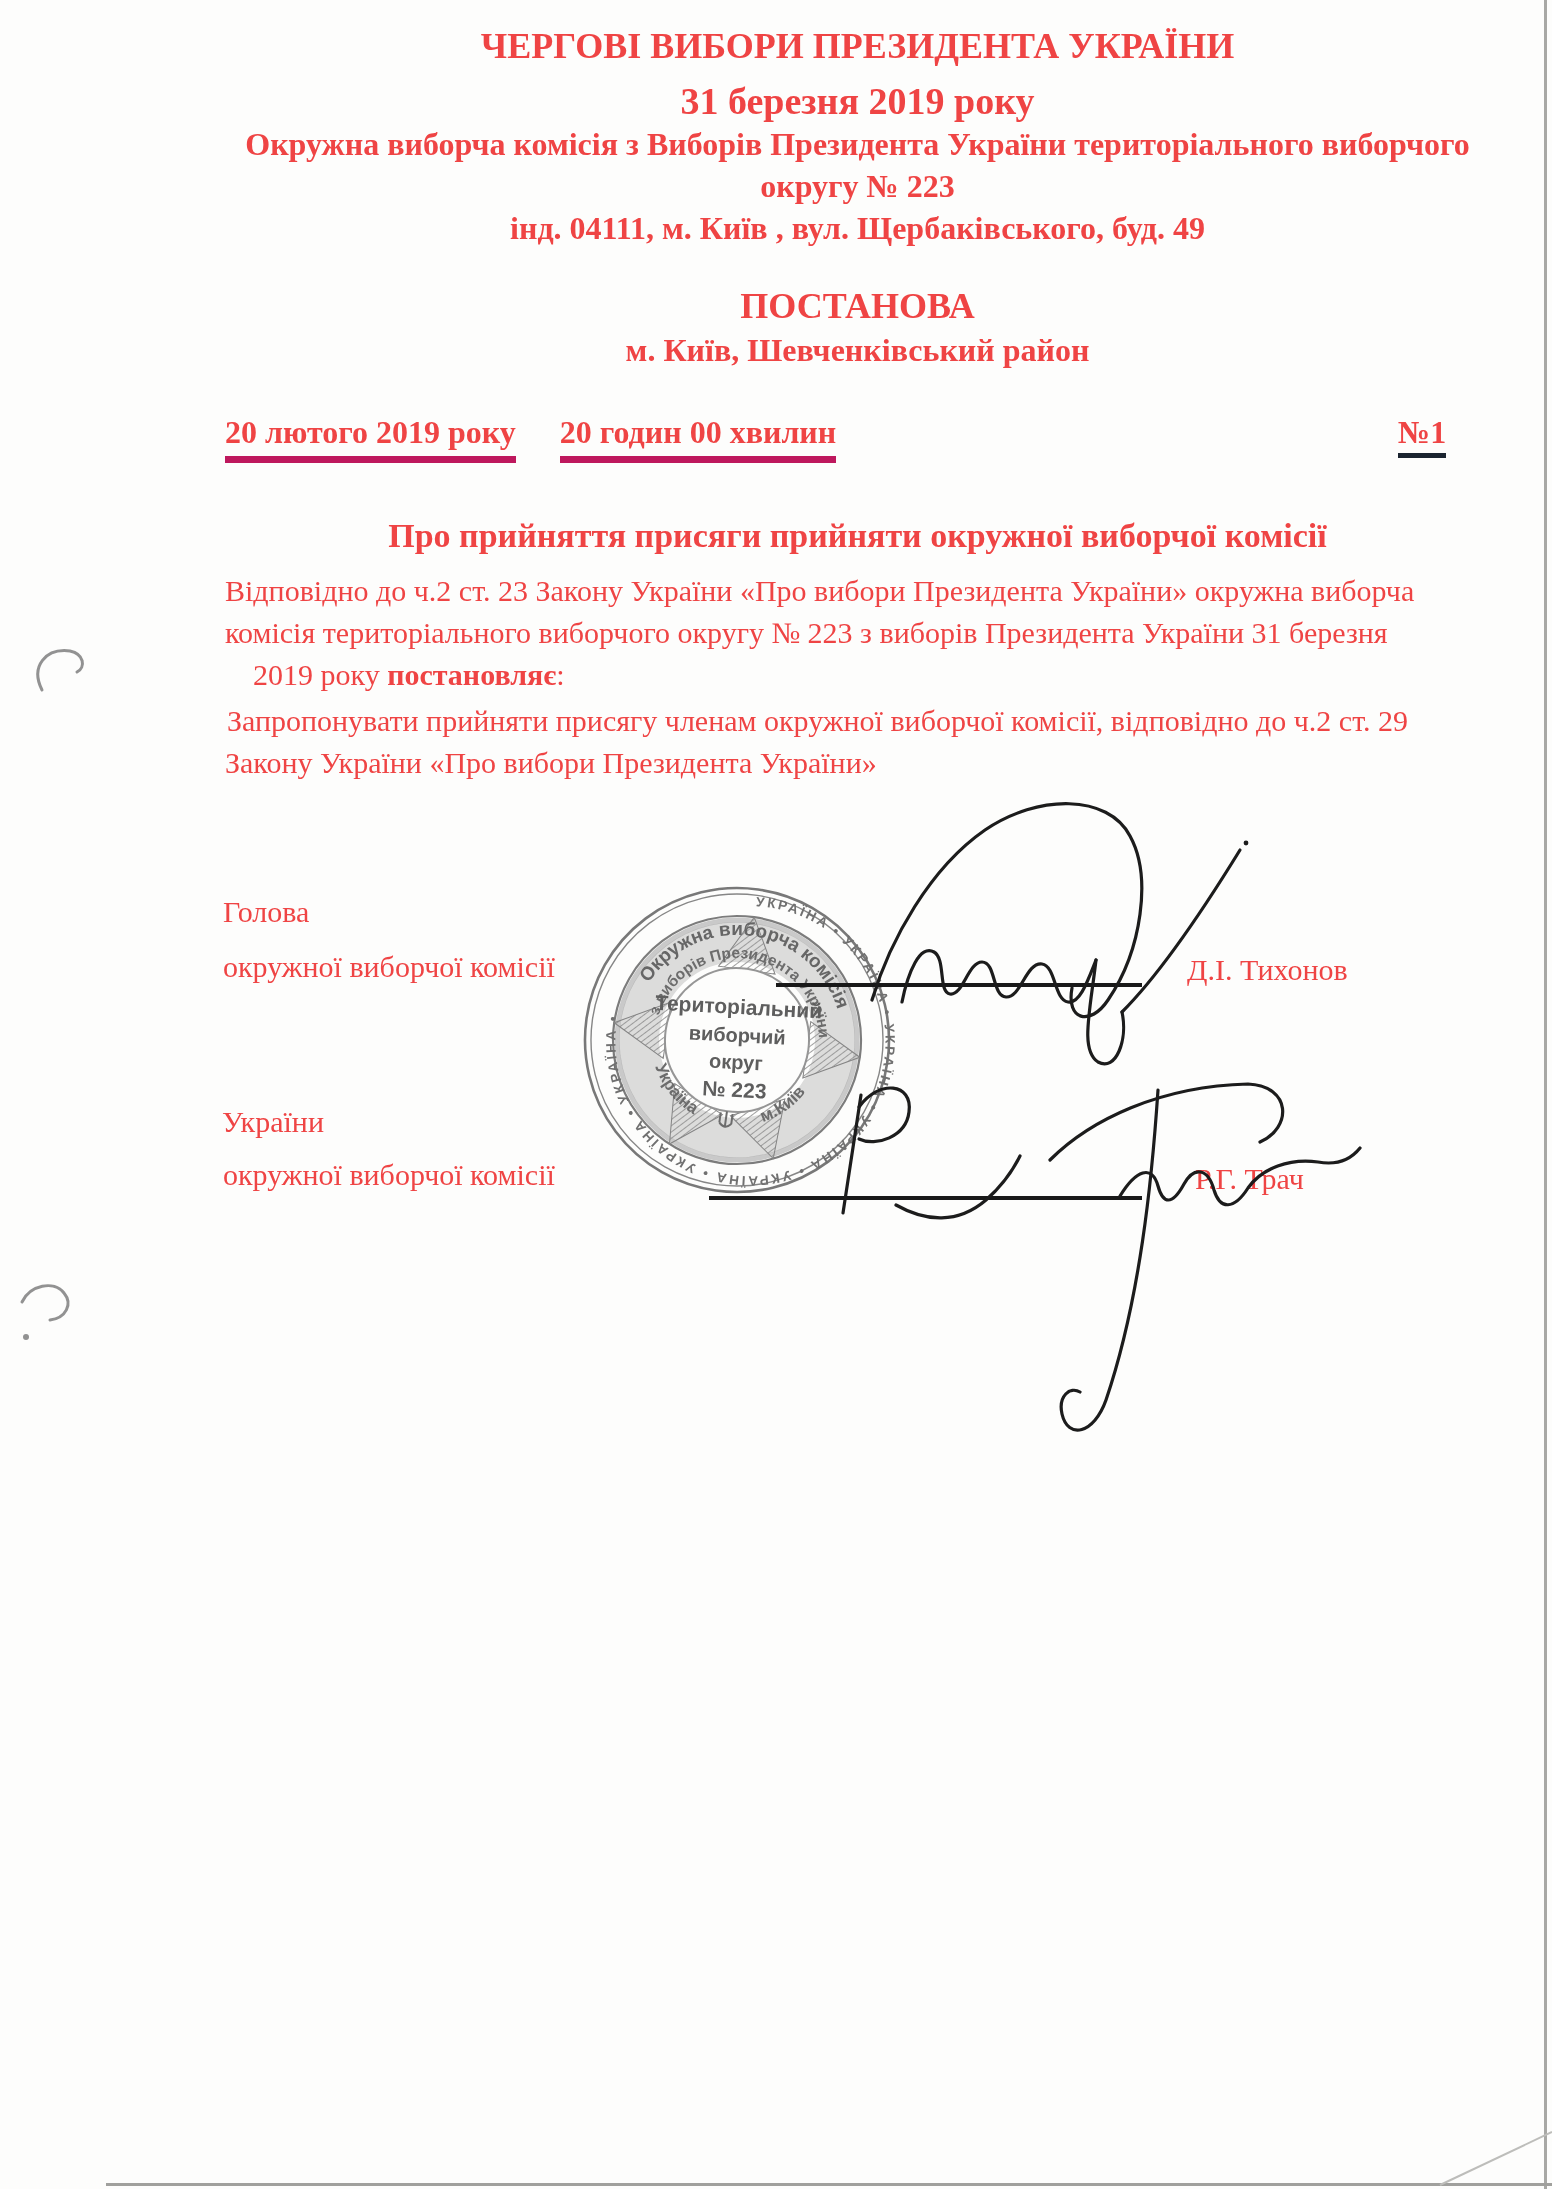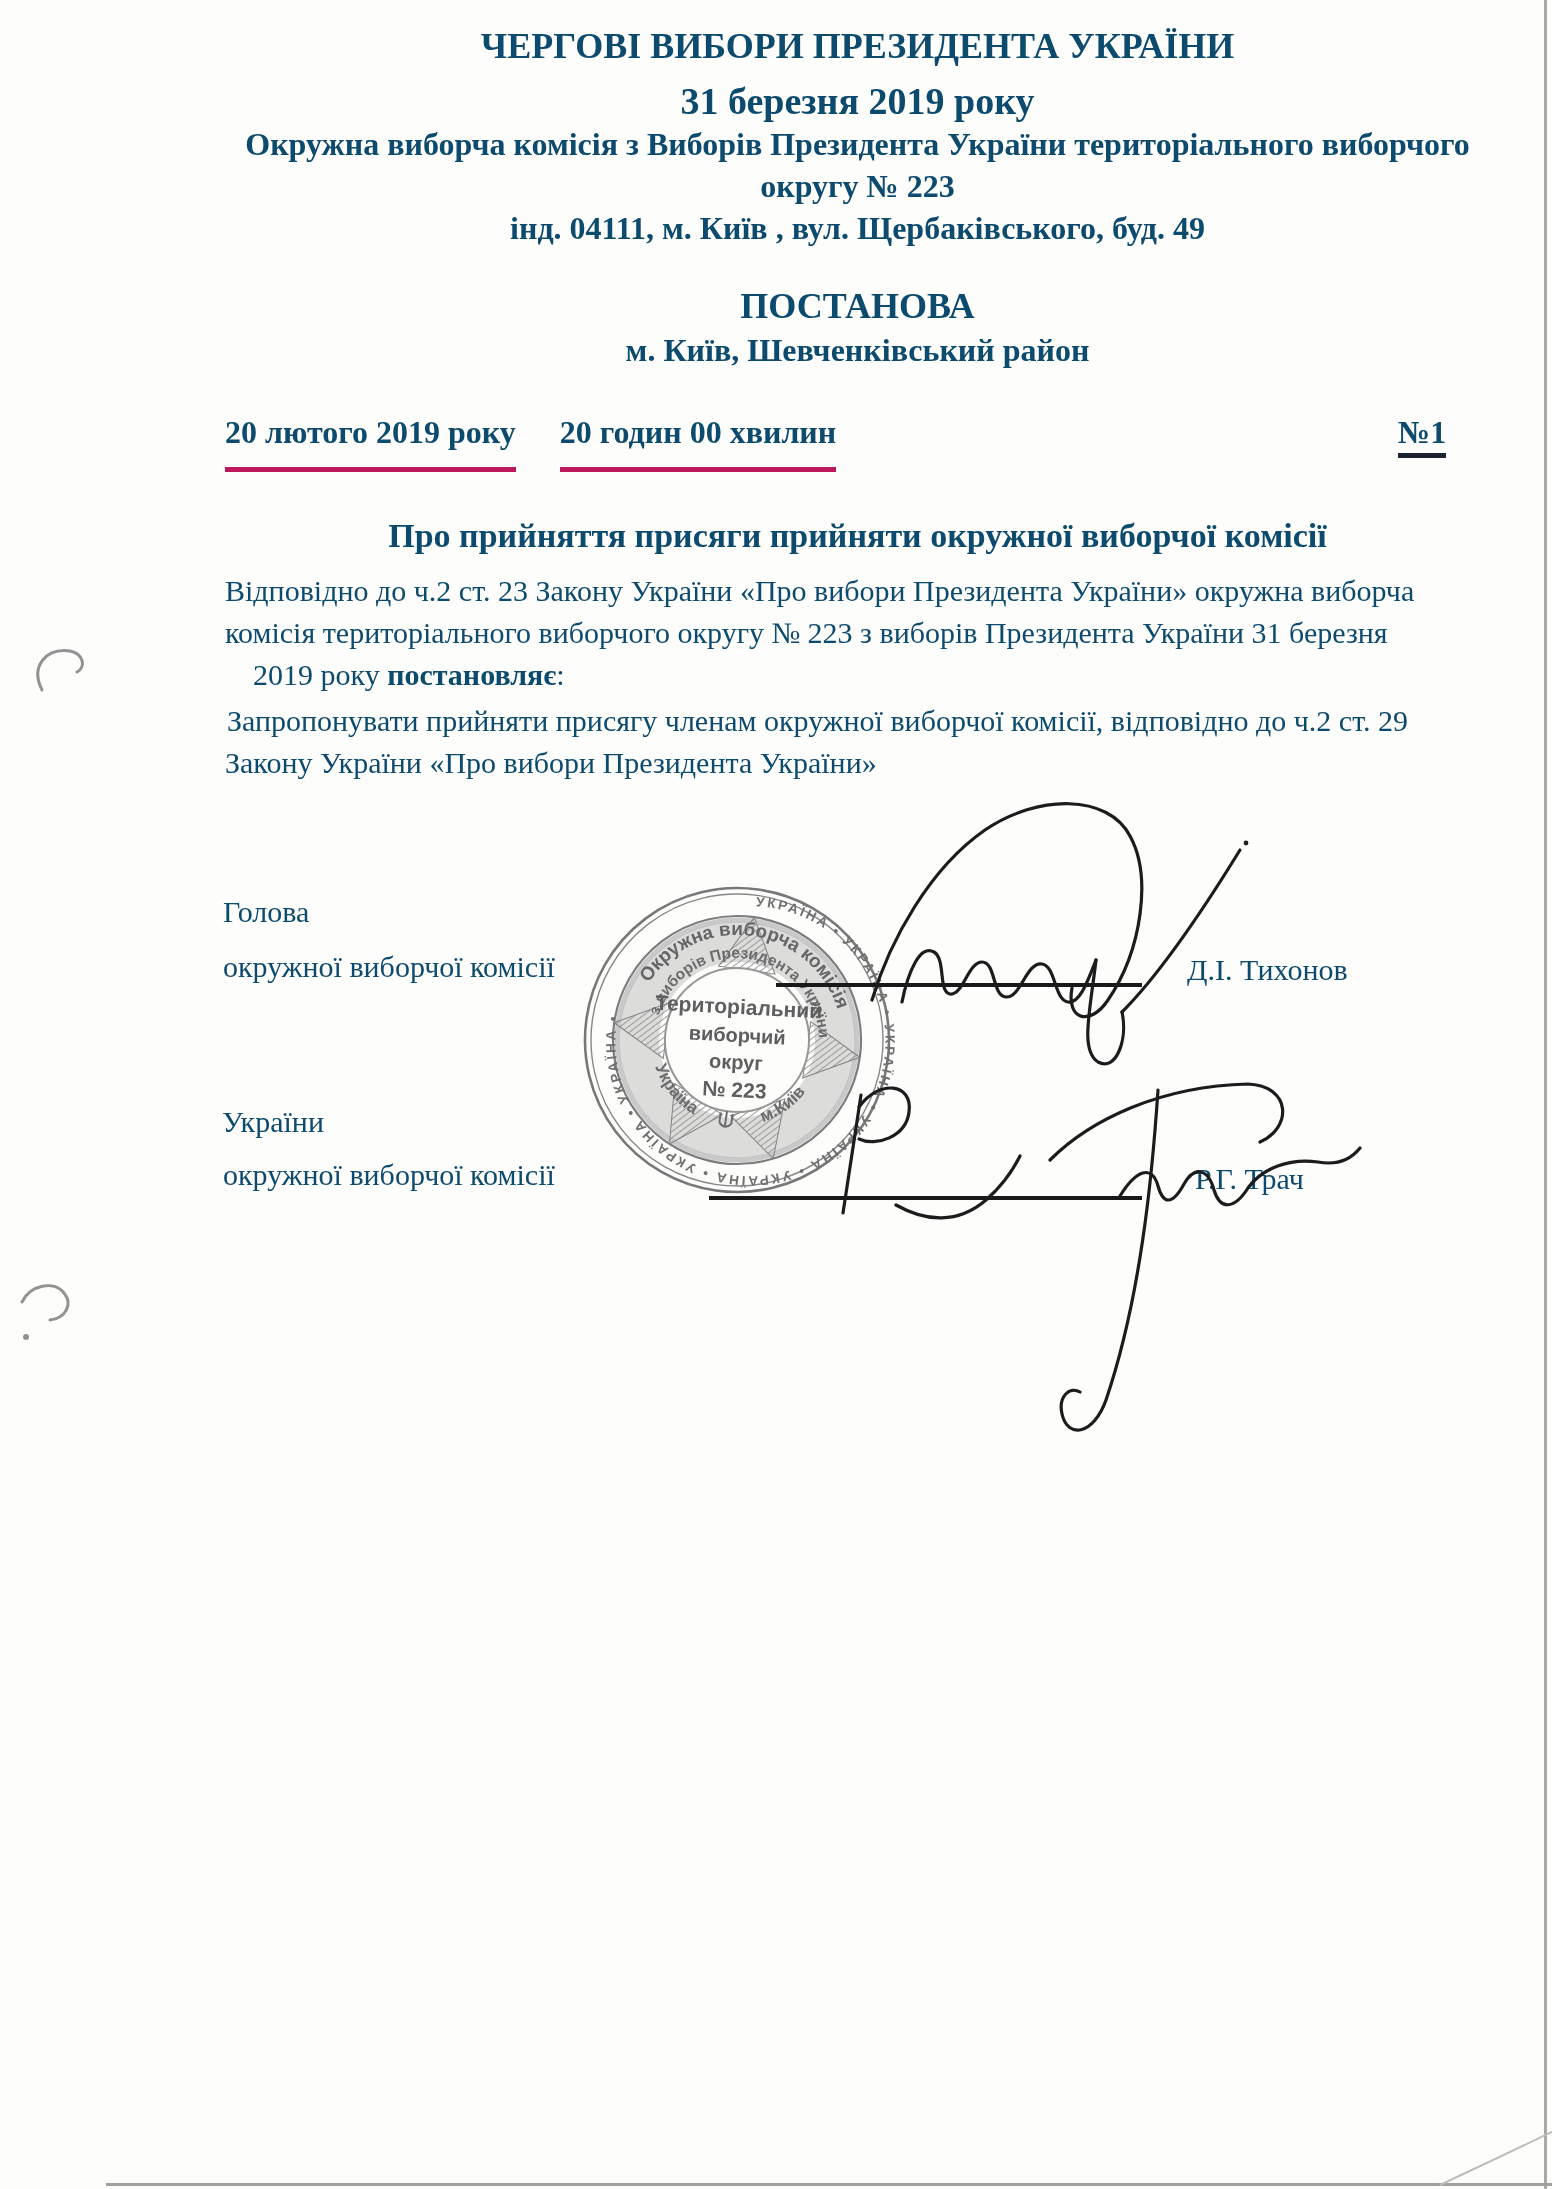--- a/index.html
+++ b/index.html
@@ -2,31 +2,31 @@
 <html><head>
 <meta charset="utf-8">
 <style>
   html,body{margin:0;padding:0;background:#e8e8e6;}
   .page{
     position:relative;
     width:1552px;height:2189px;
     background:#fdfdfc;
     overflow:hidden;
     font-family:"Liberation Serif","DejaVu Serif",serif;
-    color:#0c4a6e;
+    color:#ef4444;
   }
   .abs{position:absolute;white-space:nowrap;line-height:1.15;}
   .center{left:225px;width:1265px;text-align:center;}
   .b{font-weight:bold;}
   .fs36{font-size:36px;}
   .fs34{font-size:34px;}
   .fs33{font-size:38px;}
   .fs32{font-size:32px;}
   .fs30{font-size:30px;}
-  .u{border-bottom:5px solid #be185d;padding-bottom:17px;}
+  .u{border-bottom:7px solid #be185d;padding-bottom:6px;}
   .u2{border-bottom:5px solid #1b2430;padding-bottom:2px;}
   .overlay{position:absolute;left:0;top:0;pointer-events:none;}
 </style>
 </head>
 <body>
 
 <div class="page">
 
   <div class="abs center b fs36" style="top:26px;">ЧЕРГОВІ ВИБОРИ ПРЕЗИДЕНТА УКРАЇНИ</div>
   <div class="abs center b fs33" style="top:80px;">31 березня 2019 року</div>

